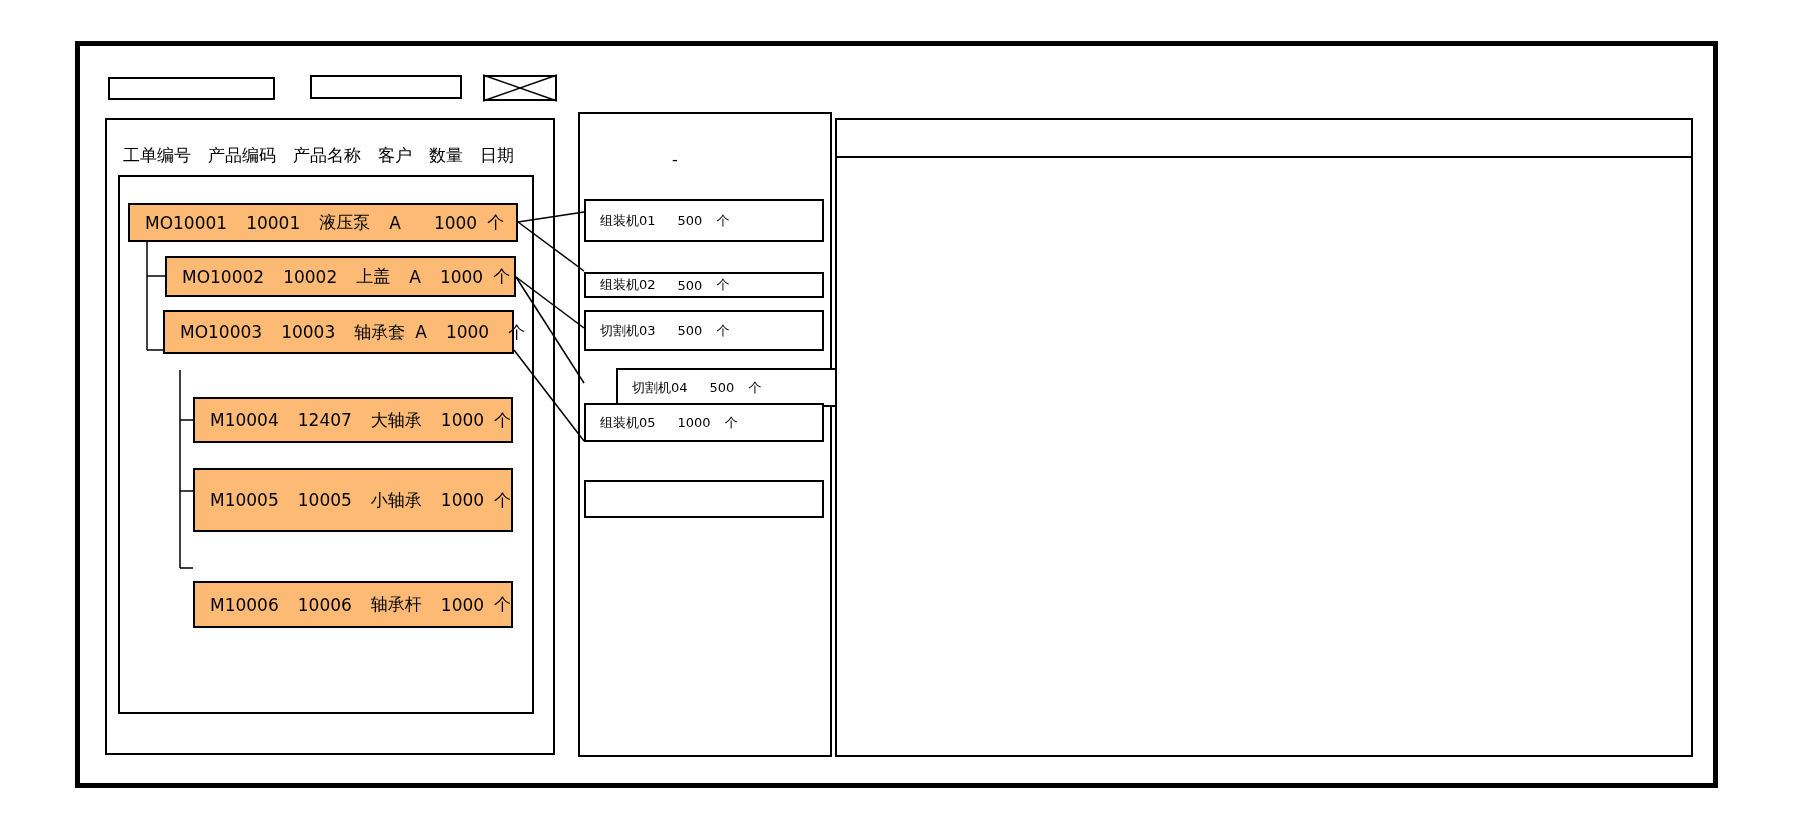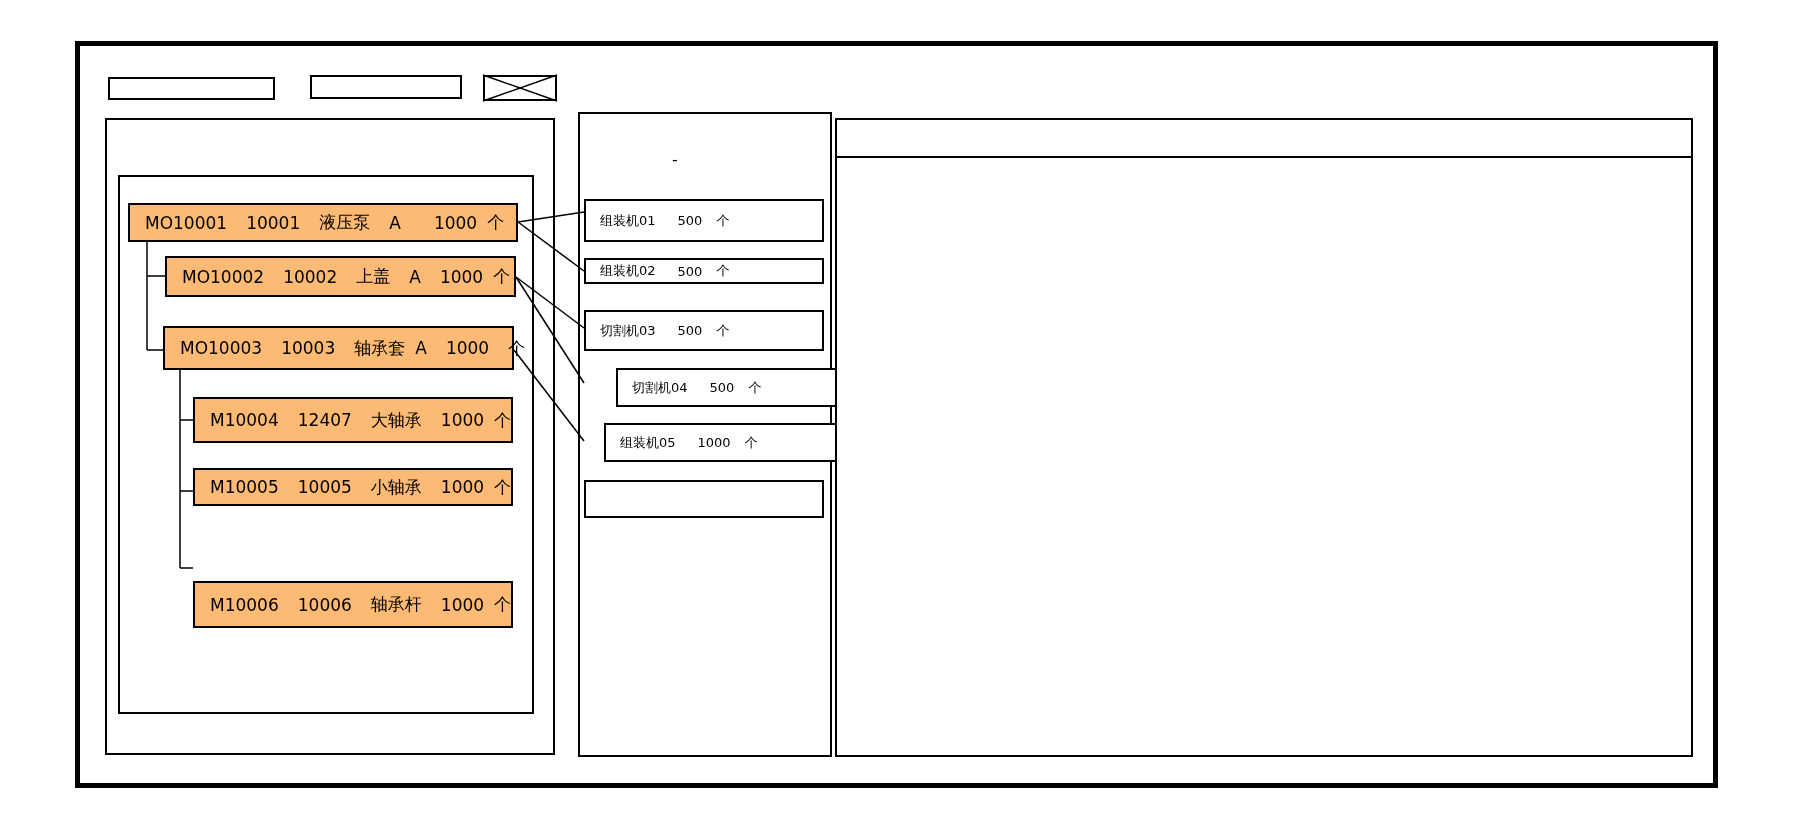--- a/index.html
+++ b/index.html
@@ -23,53 +23,61 @@
     border-bottom:2px solid #000;box-sizing:border-box;}
   .tree-container{position:absolute;left:118px;top:175px;width:416px;height:539px;
     border:2px solid #000;box-sizing:border-box;background:#fff;}
   .col-headers{position:absolute;left:123px;top:144px;height:22px;
     display:flex;align-items:center;gap:17px;font-size:17px;white-space:nowrap;}
   .order-box{position:absolute;border:2px solid #000;box-sizing:border-box;background:#fdba74;
     display:flex;align-items:center;gap:19px;padding-left:15px;
     font-size:17px;white-space:nowrap;}
   .r1{left:128px;top:203px;width:390px;height:39px;}
   .r2{left:165px;top:256px;width:351px;height:41px;}
-  .r3{left:163px;top:326px;width:351px;height:44px;}
+  .r3{left:163px;top:310px;width:351px;height:44px;}
   .r4{left:193px;top:397px;width:320px;height:46px;}
-  .r5{left:193px;top:468px;width:320px;height:38px;}
+  .r5{left:193px;top:468px;width:320px;height:64px;}
   .r6{left:193px;top:573px;width:320px;height:47px;margin-top:8px;}
   .q-lg{margin-left:14px;}
   .u{margin-left:-9px;}
   .machine-box{position:absolute;left:584px;width:240px;
     border:2px solid #000;box-sizing:border-box;background:#fff;
     display:flex;align-items:center;gap:22px;padding-left:14px;
     font-size:13px;white-space:nowrap;}
   .m1{top:199px;height:43px;}
-  .m2{top:258px;height:26px;align-items:center;}
+  .m2{top:272px;height:26px;align-items:center;}
   .m3{top:310px;height:41px;}
   .m4{top:368px;height:39px;margin-left:32px;}
-  .m5{top:423px;height:39px;margin-left:20px;}
+  .m5{top:403px;height:39px;}
   .m6{top:480px;height:38px;}
   .mu{margin-left:-8px;}
   .stray-mark{position:absolute;left:672px;top:150px;font-size:16px;}
   svg.overlay{position:absolute;left:0;top:0;pointer-events:none;}
 </style>
 </head>
 <body>
 
 <div class="canvas">
 
   <div class="frame"></div>
 
   <div class="tb tb1"></div>
   <div class="tb tb2"></div>
   <div class="xbox"></div>
 
   <div class="panel left-panel"></div>
 
+  <div class="col-headers">
+    <span>工单编号</span>
+    <span>产品编码</span>
+    <span>产品名称</span>
+    <span>客户</span>
+    <span>数量</span>
+    <span>日期</span>
+  </div>
 
   <div class="tree-container"></div>
 
   <div class="order-box r1">
     <span>MO10001</span>
     <span>10001</span>
     <span>液压泵</span>
     <span>A</span>
     <span class="q-lg">1000</span>
     <span class="u">个</span>

